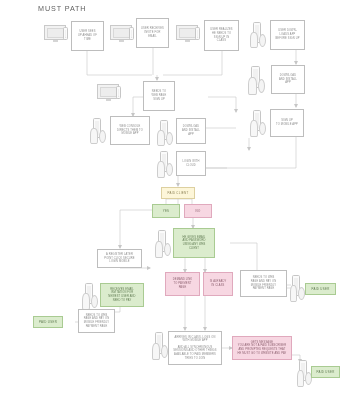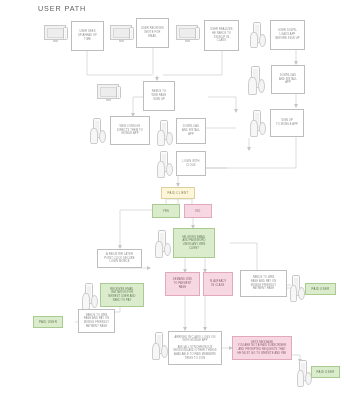--- a/index.html
+++ b/index.html
@@ -70,21 +70,21 @@
   .thumb{
     position:absolute;border:1px solid #cdcdcd;background:#f4f4f4;
     border-radius:50%;
   }
 </style>
 </head>
 <body>
 
 <div id="canvas">
 
-  <div class="title">USER PATH</div>
+  <div class="title">MUST PATH</div>
 
   <svg class="wires" viewBox="0 0 344 400">
     <g stroke="#c6c6c6" stroke-width="0.6" fill="none">
 
       <path d="M87,51 L87,75 L152,75"></path>
       <path d="M153,48 L153,75"></path>
       <path d="M222,51 L222,75 L163,75"></path>
 
       <path d="M157,75 L157,80"></path>
 

